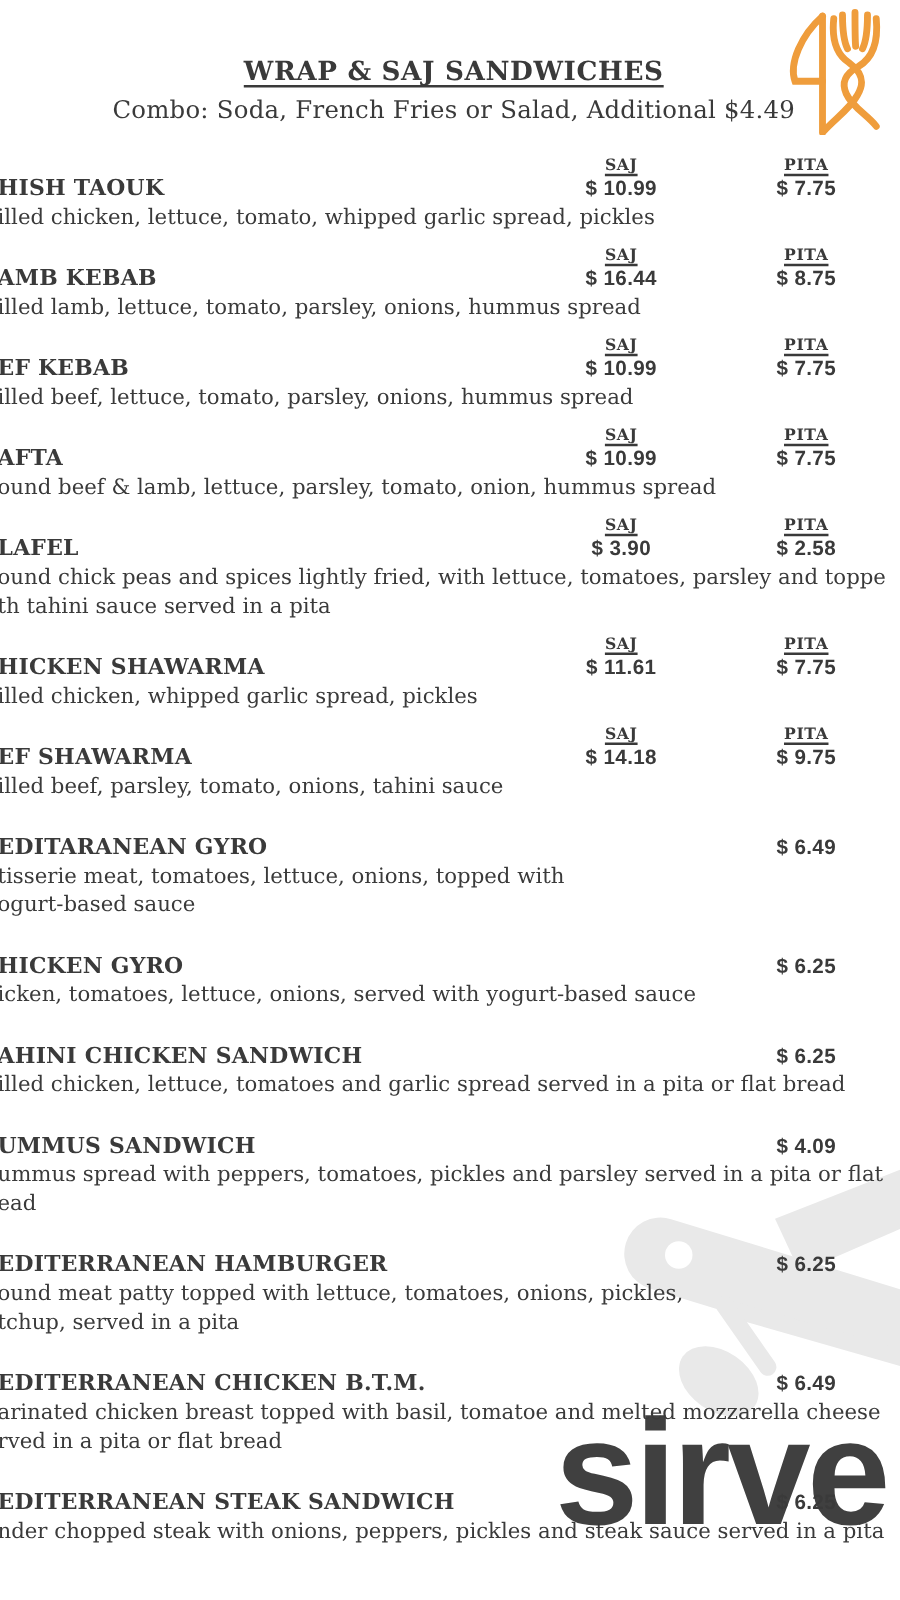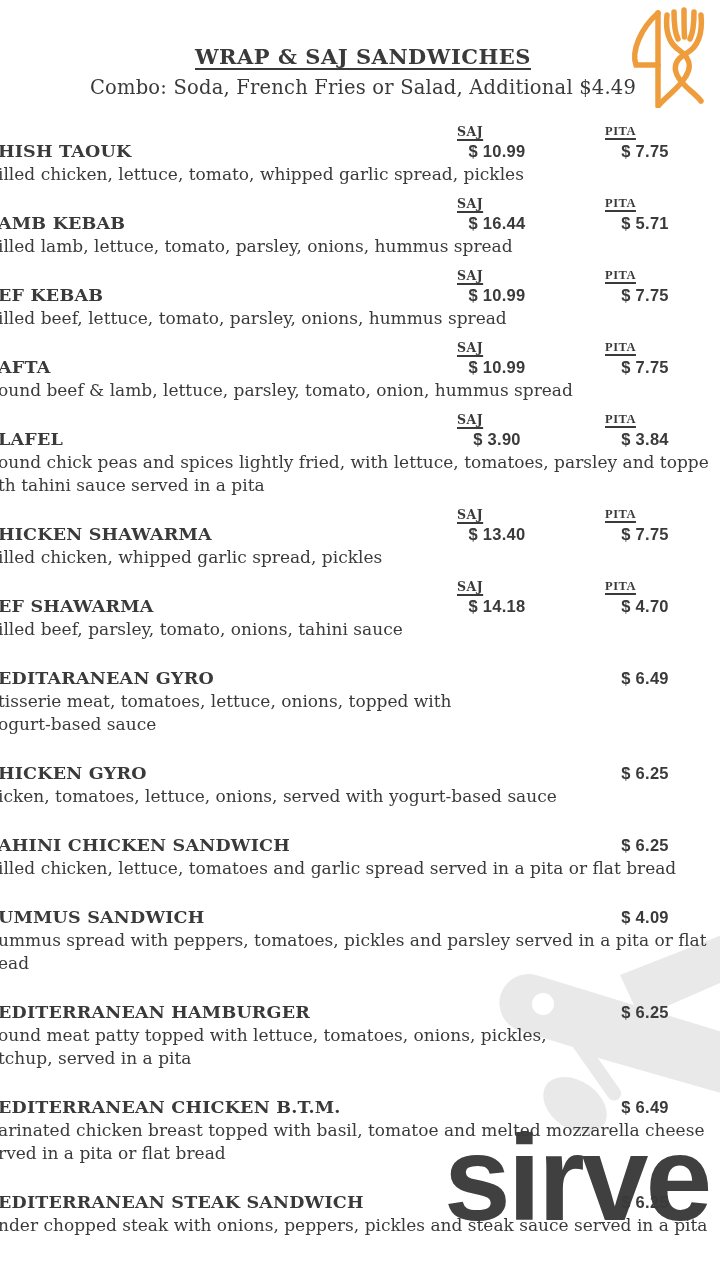--- a/index.html
+++ b/index.html
@@ -21,26 +21,26 @@
   .wm-text{
     position:absolute;left:444px;top:1118px;z-index:0;
     font-family:"Liberation Sans", sans-serif;font-weight:bold;
     font-size:120px;line-height:120px;letter-spacing:-3px;color:#404040;white-space:nowrap;
   }
   
   .menu{position:absolute;top:140px;left:-2px;width:740px;z-index:2;}
   .item{position:relative;margin-bottom:26px;}
   .col-heads{position:absolute;top:-16px;left:0;width:100%;height:14px;}
   .col-label{
-    position:absolute;width:80px;
+    position:absolute;width:80px;text-align:center;
     font-size:12.5px;font-weight:bold;letter-spacing:.5px;
     text-decoration:underline;text-decoration-thickness:1.5px;text-underline-offset:2.5px;
   }
   .saj-col{left:459px;}
-  .pita-col{left:607px;font-family:Liberation Serif, serif;}
+  .pita-col{left:607px;}
   .name-row{position:relative;height:22px;line-height:22px;}
   .item-name{font-size:17.5px;font-weight:bold;letter-spacing:.2px;white-space:nowrap;}
   .price{
     position:absolute;top:0;width:80px;text-align:center;line-height:22px;
     font-family:"Liberation Sans", sans-serif;font-size:16.5px;font-weight:bold;letter-spacing:.3px;
   }
   .descs{margin-top:1px;}
   .desc-line{font-size:17px;line-height:23px;white-space:nowrap;letter-spacing:0;}
 </style>
 </head>
@@ -96,21 +96,21 @@
         </div>
     </div>
       <div class="item">
       <div class="col-heads">
         <span class="col-label saj-col">SAJ</span>
         <span class="col-label pita-col">PITA</span>
       </div>
       <div class="name-row">
         <span class="item-name">AMB KEBAB</span>
         <span class="price saj-col">$ 16.44</span>
-        <span class="price pita-col">$ 5.71</span>
+        <span class="price pita-col">$ 8.75</span>
       </div>
       <div class="descs">
           <div class="desc-line">illed lamb, lettuce, tomato, parsley, onions, hummus spread</div>
         </div>
     </div>
       <div class="item">
       <div class="col-heads">
         <span class="col-label saj-col">SAJ</span>
         <span class="col-label pita-col">PITA</span>
       </div>
@@ -138,50 +138,50 @@
         </div>
     </div>
       <div class="item">
       <div class="col-heads">
         <span class="col-label saj-col">SAJ</span>
         <span class="col-label pita-col">PITA</span>
       </div>
       <div class="name-row">
         <span class="item-name">LAFEL</span>
         <span class="price saj-col">$ 3.90</span>
-        <span class="price pita-col">$ 3.84</span>
+        <span class="price pita-col">$ 2.58</span>
       </div>
       <div class="descs">
           <div class="desc-line">ound chick peas and spices lightly fried, with lettuce, tomatoes, parsley and toppe</div>
           <div class="desc-line">th tahini sauce served in a pita</div>
         </div>
     </div>
       <div class="item">
       <div class="col-heads">
         <span class="col-label saj-col">SAJ</span>
         <span class="col-label pita-col">PITA</span>
       </div>
       <div class="name-row">
         <span class="item-name">HICKEN SHAWARMA</span>
-        <span class="price saj-col">$ 13.40</span>
+        <span class="price saj-col">$ 11.61</span>
         <span class="price pita-col">$ 7.75</span>
       </div>
       <div class="descs">
           <div class="desc-line">illed chicken, whipped garlic spread, pickles</div>
         </div>
     </div>
       <div class="item">
       <div class="col-heads">
         <span class="col-label saj-col">SAJ</span>
         <span class="col-label pita-col">PITA</span>
       </div>
       <div class="name-row">
         <span class="item-name">EF SHAWARMA</span>
         <span class="price saj-col">$ 14.18</span>
-        <span class="price pita-col">$ 4.70</span>
+        <span class="price pita-col">$ 9.75</span>
       </div>
       <div class="descs">
           <div class="desc-line">illed beef, parsley, tomato, onions, tahini sauce</div>
         </div>
     </div>
       <div class="item">
 
       <div class="name-row">
         <span class="item-name">EDITARANEAN GYRO</span>
         

